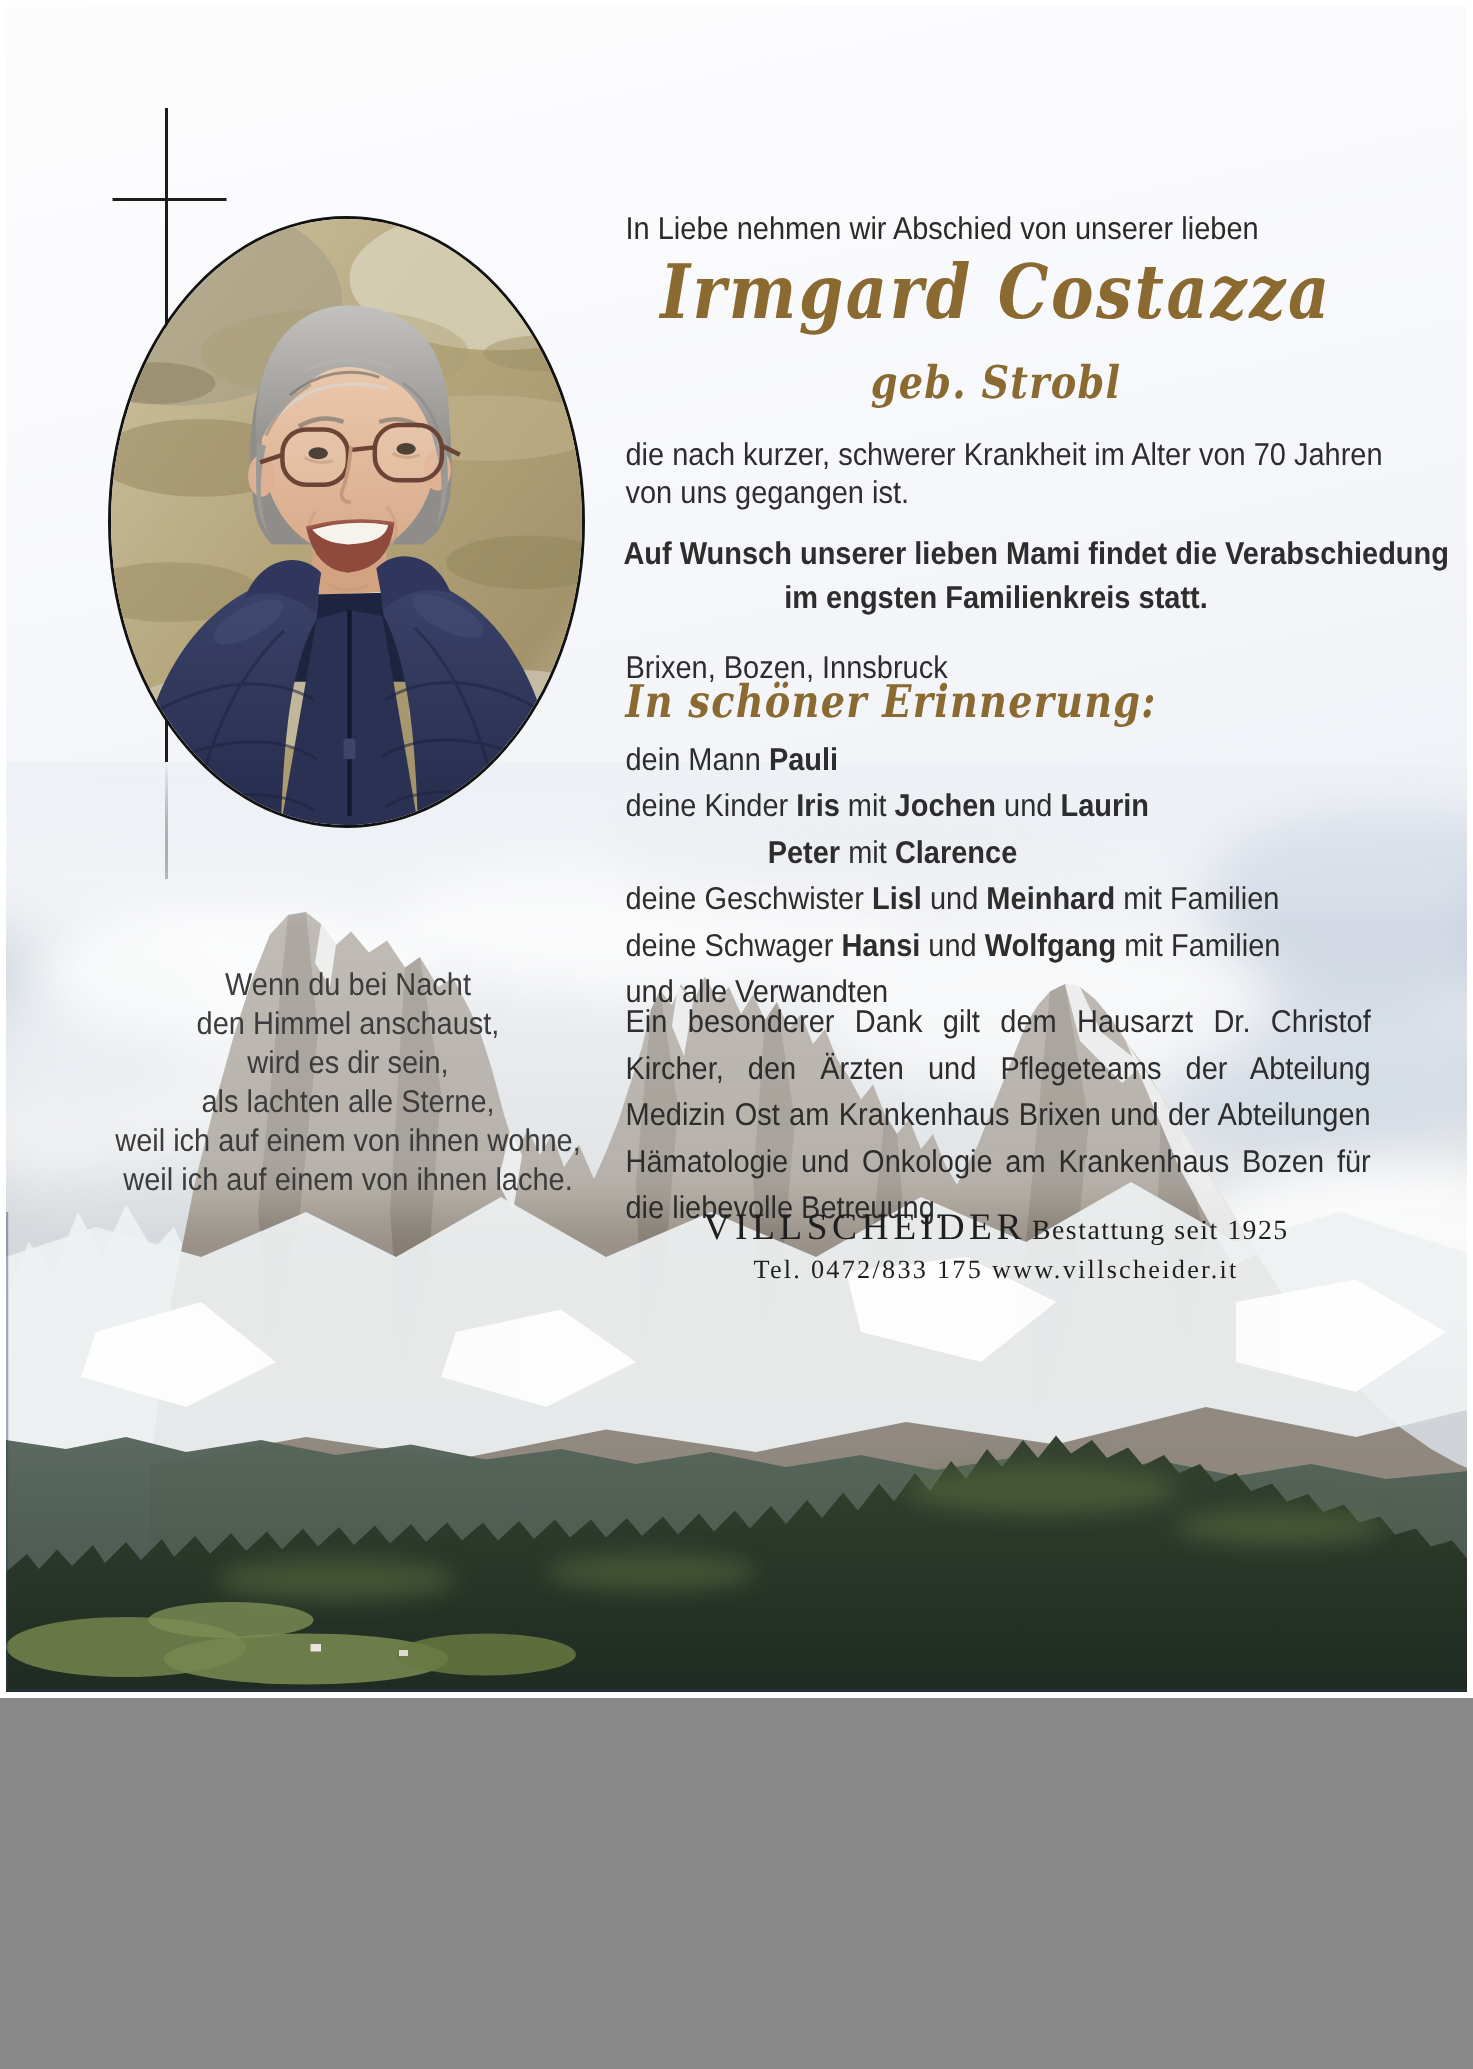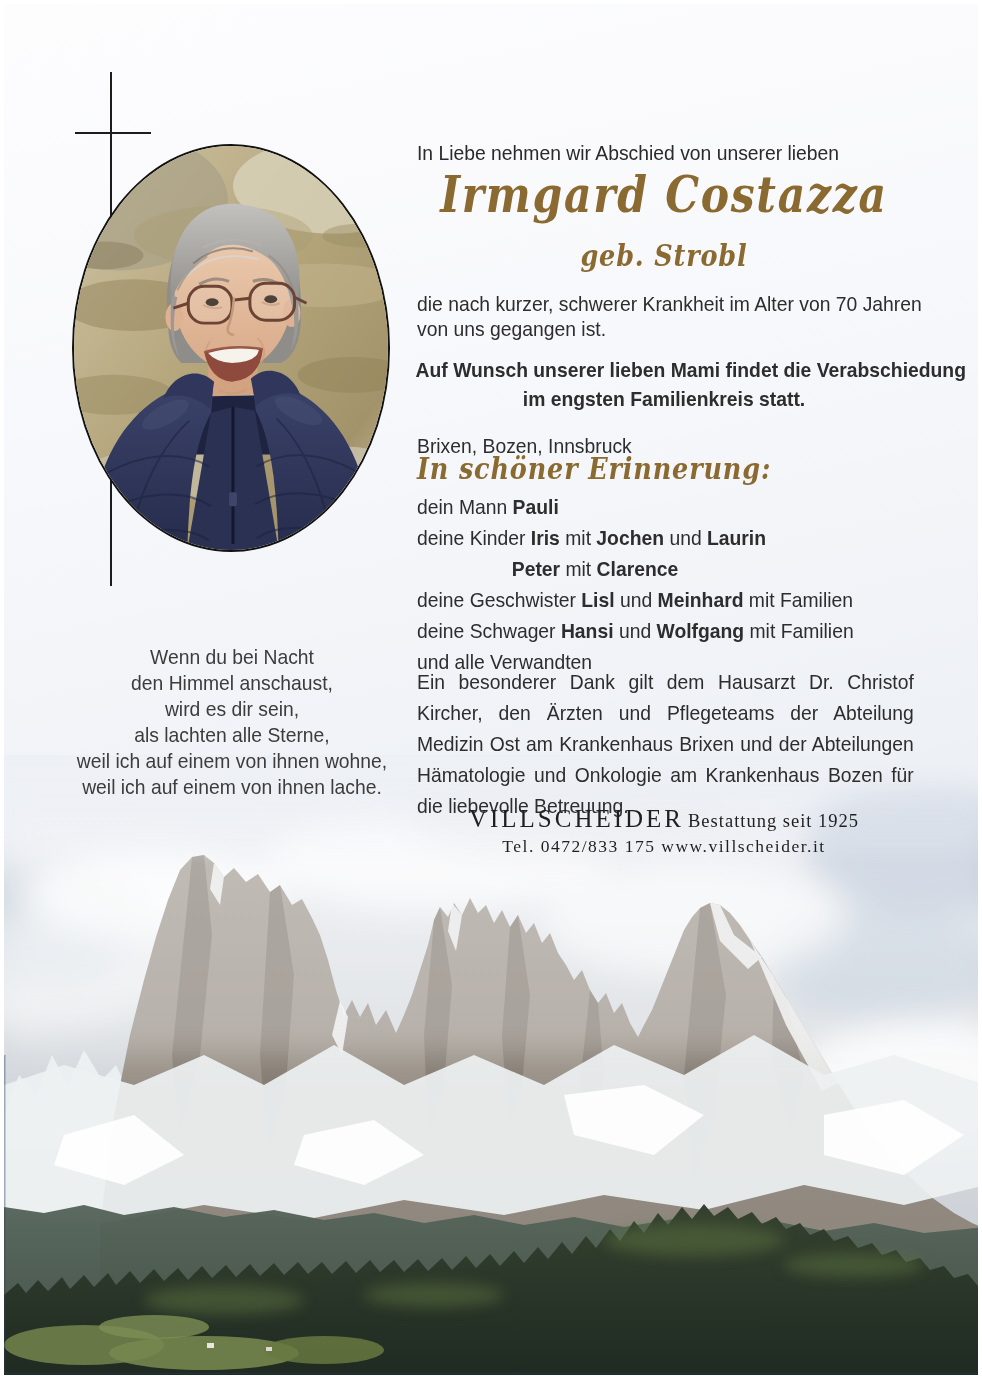--- a/index.html
+++ b/index.html
@@ -1,18 +1,18 @@
 <!DOCTYPE html>
 <html><head>
 <meta charset="utf-8">
 <style>
   html,body{margin:0;padding:0;background:#888;}
   .page{
     position:relative;
-    width:982px;height:1379px;
+    width:982px;height:1132px;
     margin:0 auto;
     background:linear-gradient(168deg,#fdfdfe 0%,#f7f8fb 30%,#eef1f6 58%,#e7ecf2 78%,#e2e8ef 100%);
     border:4px solid #ffffff;
     box-sizing:border-box;
     overflow:hidden;
     font-family:"Liberation Sans",sans-serif;
     color:#2d2d2d;
   }
   
   .cross-v{position:absolute;left:106px;top:68px;width:2px;height:514px;background:#1c1c1c;z-index:1;}

